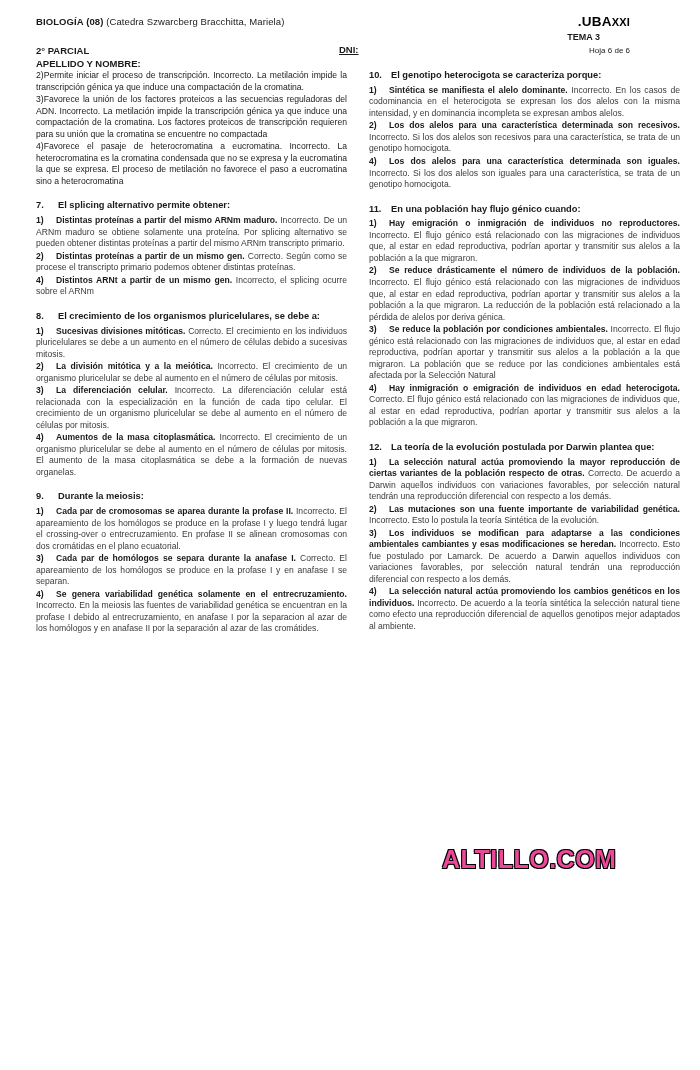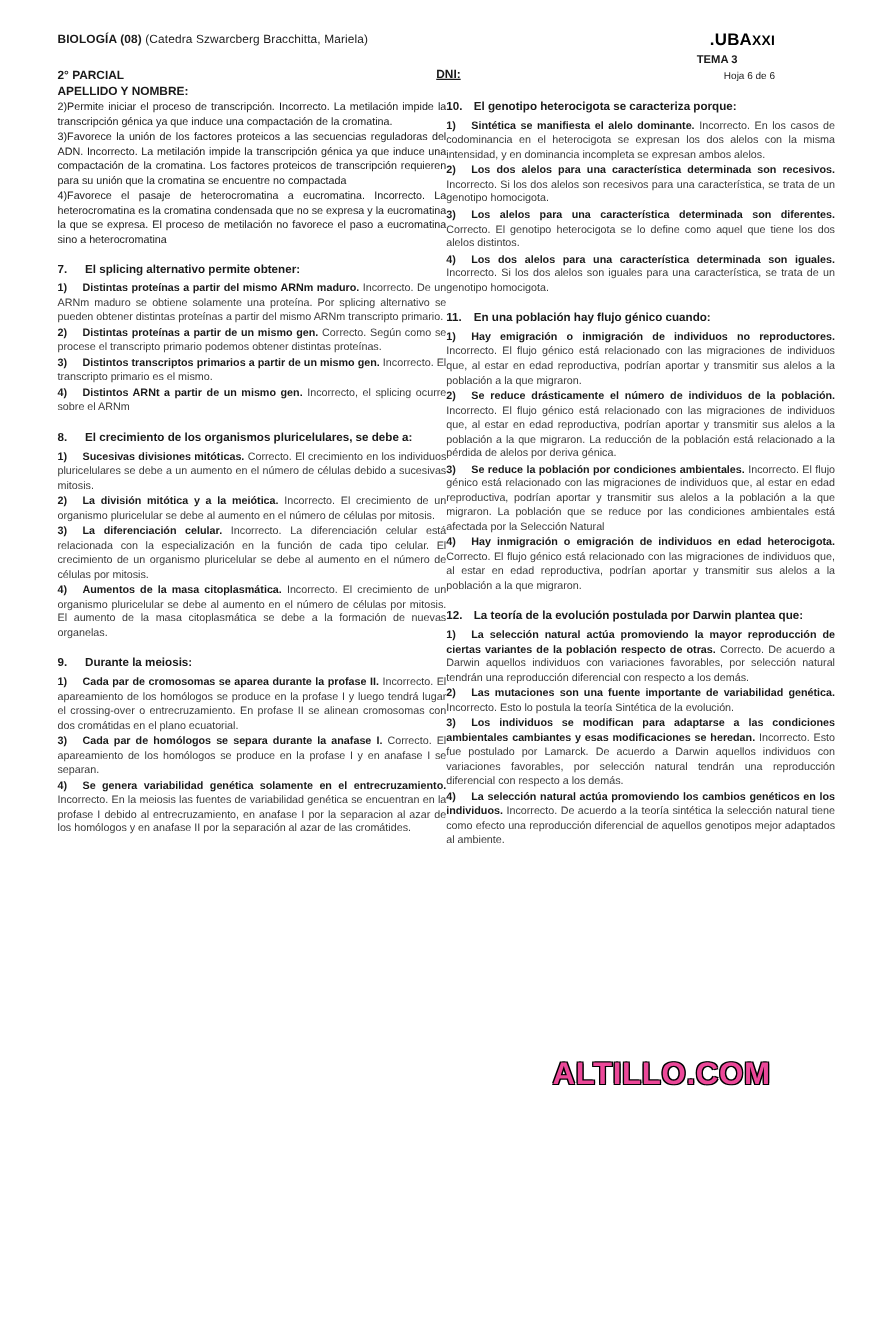--- a/index.html
+++ b/index.html
@@ -12,21 +12,21 @@
     height: 1070px;
     font-family: "Liberation Sans", sans-serif;
     color: #1a1a1a;
     position: relative;
     overflow: hidden;
   }
   .page {
     position: relative;
     width: 656px;
     height: 1070px;
-    padding: 14px;
+    padding: 4px;
     box-sizing: border-box;
   }
   
   .header {
     position: relative;
     padding: 12px 22px 0 32px;
     height: 58px;
     box-sizing: border-box;
   }
   .hdr-line1 {
@@ -78,20 +78,21 @@
   }
   .hoja {
     position: absolute;
     right: 22px;
     top: 42px;
     font-size: 8px;
   }
   
   .columns {
     display: flex;
+    gap: 22px;
     padding: 8px 22px 0 32px;
     box-sizing: border-box;
   }
   .col {
     width: 311px;
     flex: 0 0 311px;
   }
   .qblock {
     margin-bottom: 13px;
   }
@@ -179,21 +180,20 @@
           <span class="onum">4)</span><span class="otext">Favorece el pasaje de heterocromatina a eucromatina.</span> <span class="oexp">Incorrecto. La heterocromatina es la cromatina condensada que no se expresa y la eucromatina la que se expresa. El proceso de metilación no favorece el paso a eucromatina sino a heterocromatina</span>
         </div>
       </div>
 
       <div class="qblock">
         <div class="qhead">
           <span class="qnum">7.</span><span>El splicing alternativo permite obtener:</span>
         </div>
         <div class="opt"><span class="onum">1)</span><span class="otext">Distintas proteínas a partir del mismo ARNm maduro.</span> <span class="oexp">Incorrecto. De un ARNm maduro se obtiene solamente una proteína. Por splicing alternativo se pueden obtener distintas proteínas a partir del mismo ARNm transcripto primario.</span></div>
         <div class="opt"><span class="onum">2)</span><span class="otext">Distintas  proteínas a partir de un mismo gen.</span> <span class="oexp">Correcto. Según como se procese el transcripto primario podemos obtener distintas proteínas.</span></div>
-        <div class="opt"><span class="onum">3)</span><span class="otext">Distintos transcriptos primarios a partir de un mismo gen.</span> <span class="oexp">Incorrecto. El transcripto primario es el mismo.</span></div>
         <div class="opt"><span class="onum">4)</span><span class="otext">Distintos ARNt a partir de un mismo gen.</span> <span class="oexp">Incorrecto, el splicing ocurre sobre el ARNm</span></div>
       </div>
 
       <div class="qblock">
         <div class="qhead">
           <span class="qnum">8.</span><span>El crecimiento de los organismos pluricelulares, se debe a:</span>
         </div>
         <div class="opt"><span class="onum">1)</span><span class="otext">Sucesivas divisiones mitóticas.</span> <span class="oexp">Correcto. El crecimiento en los individuos pluricelulares se debe a un aumento en el número de células debido a sucesivas mitosis.</span></div>
         <div class="opt"><span class="onum">2)</span><span class="otext">La división mitótica y a la meiótica.</span> <span class="oexp">Incorrecto. El crecimiento de un organismo pluricelular se debe al aumento en el número de células por mitosis.</span></div>
         <div class="opt"><span class="onum">3)</span><span class="otext">La diferenciación celular.</span> <span class="oexp">Incorrecto. La diferenciación celular está relacionada con la especialización en la función de cada tipo celular. El crecimiento de un organismo pluricelular se debe al aumento en el número de células por mitosis.</span></div>
@@ -212,21 +212,20 @@
     </div>
 
     <div class="col">
 
       <div class="qblock">
         <div class="qhead">
           <span class="qnum">10.</span><span>El genotipo heterocigota se caracteriza porque:</span>
         </div>
         <div class="opt"><span class="onum">1)</span><span class="otext">Sintética se manifiesta el alelo dominante.</span> <span class="oexp">Incorrecto. En los casos de codominancia en el heterocigota se expresan los dos alelos con la misma intensidad, y en dominancia incompleta se expresan ambos alelos.</span></div>
         <div class="opt"><span class="onum">2)</span><span class="otext">Los dos alelos para una característica determinada son recesivos.</span> <span class="oexp">Incorrecto. Si los dos alelos son recesivos para una característica, se trata de un genotipo homocigota.</span></div>
-        <div class="opt"><span class="onum">3)</span><span class="otext">Los alelos para una característica determinada son diferentes.</span> <span class="oexp">Correcto. El genotipo heterocigota se lo define como aquel que tiene los dos alelos distintos.</span></div>
         <div class="opt"><span class="onum">4)</span><span class="otext">Los dos alelos para una característica determinada son iguales.</span> <span class="oexp">Incorrecto. Si los dos alelos son iguales para una característica, se trata de un genotipo homocigota.</span></div>
       </div>
 
       <div class="qblock">
         <div class="qhead">
           <span class="qnum">11.</span><span>En una población hay flujo génico cuando:</span>
         </div>
         <div class="opt"><span class="onum">1)</span><span class="otext">Hay emigración o inmigración de individuos no reproductores.</span> <span class="oexp">Incorrecto. El flujo génico está relacionado con las migraciones de individuos que, al estar en edad reproductiva, podrían aportar y transmitir sus alelos a la población a la que migraron.</span></div>
         <div class="opt"><span class="onum">2)</span><span class="otext">Se reduce drásticamente el número de individuos de la población.</span> <span class="oexp">Incorrecto. El flujo génico está relacionado con las migraciones de individuos que, al estar en edad reproductiva, podrían aportar y transmitir sus alelos a la población a la que migraron. La reducción de la población está relacionado a la pérdida de alelos por deriva génica.</span></div>
         <div class="opt"><span class="onum">3)</span><span class="otext">Se reduce la población por condiciones ambientales.</span> <span class="oexp">Incorrecto. El flujo génico está relacionado con las migraciones de individuos que, al estar en edad reproductiva, podrían aportar y transmitir sus alelos a la población a la que migraron. La población que se reduce por las condiciones ambientales está afectada por la Selección Natural</span></div>

